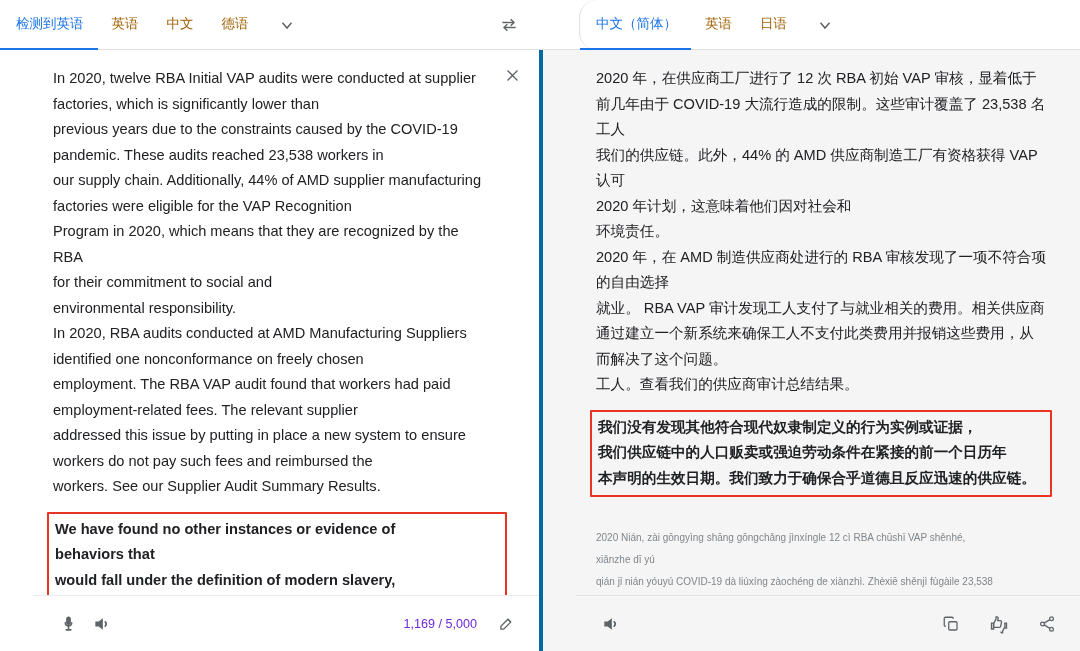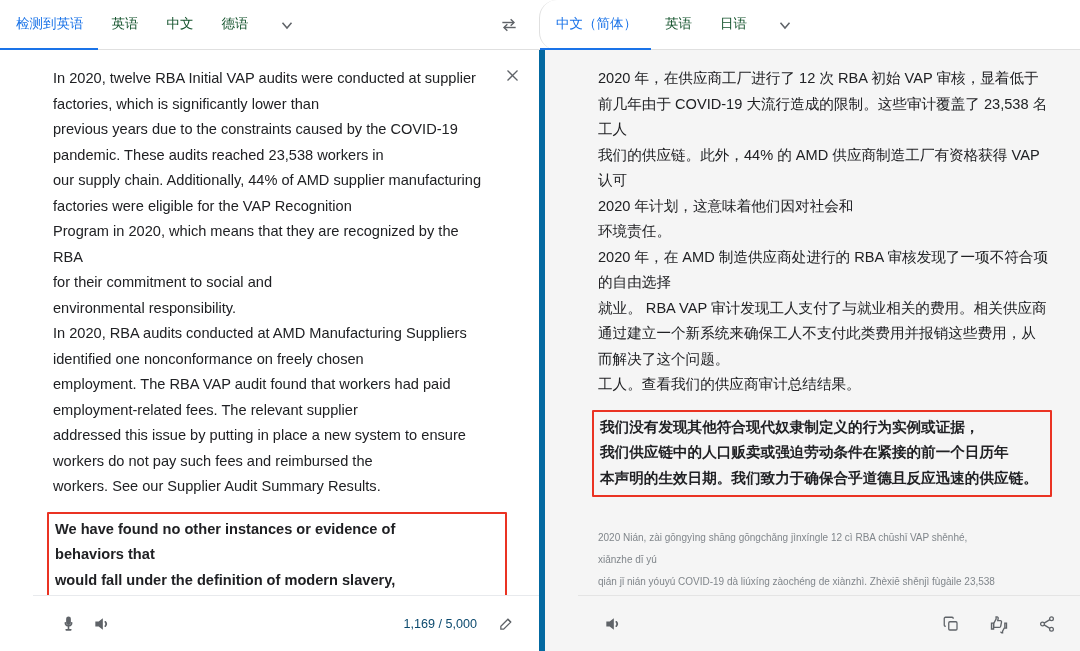--- a/index.html
+++ b/index.html
@@ -17,40 +17,41 @@
     display: flex;
     flex-direction: column;
   }
 
   
   .tabbar {
     display: flex;
     height: 50px;
     border-bottom: 1px solid #e0e0e0;
     background: #ffffff;
+    gap: 40px;
   }
   .tabbar-half {
     display: flex;
     align-items: stretch;
     flex: 0 0 539px;
     height: 50px;
     position: relative;
   }
   .tabbar-half.right {
     flex: 1 1 auto;
     border-left: 1px solid #e0e0e0;
     border-radius: 18px;
   }
   .tab {
     display: flex;
     align-items: center;
     justify-content: center;
     padding: 0 14px;
     font-size: 13.5px;
-    color: #14532d;
+    color: #a16207;
     cursor: pointer;
     border-bottom: 2px solid transparent;
     white-space: nowrap;
     height: 50px;
   }
   .tab.active {
     color: #1a73e8;
     border-bottom: 2px solid #1a73e8;
   }
   .tab.first { padding-left: 16px; }
@@ -90,21 +91,21 @@
     min-height: 0;
     padding-left: 33px;
   }
   .panel.left {
     flex: 0 0 539px;
     background: #ffffff;
   }
   .panel.right {
     flex: 1 1 auto;
     background: #f5f5f5;
-    border-left: 6px solid #0369a1;
+    border-left: 4px solid #0369a1;
   }
   .panel-body {
     flex: 1 1 auto;
     padding: 16px 18px 8px 20px;
     min-height: 0;
     overflow: hidden;
     position: relative;
   }
   .panel.right .panel-body { padding: 16px 24px 8px 20px; }
 
@@ -165,21 +166,21 @@
   .icon-btn {
     width: 34px; height: 34px;
     display: flex; align-items: center; justify-content: center;
     color: #5f6368;
     cursor: pointer;
     border-radius: 50%;
   }
   .spacer { flex: 1 1 auto; }
   .charcount {
     font-size: 12.6px;
-    color: #0c4a6e;
+    color: #6d28d9;
     margin-right: 12px;
   }
   .footer-right-icons {
     display: flex;
     align-items: center;
     gap: 14px;
   }
   svg { display: block; }
 </style>
 </head>

